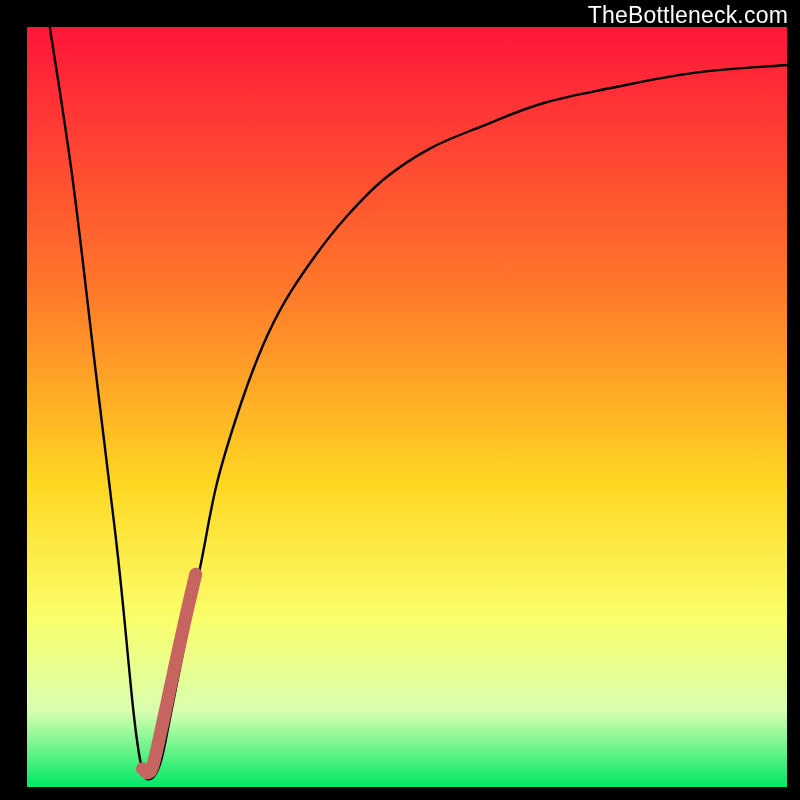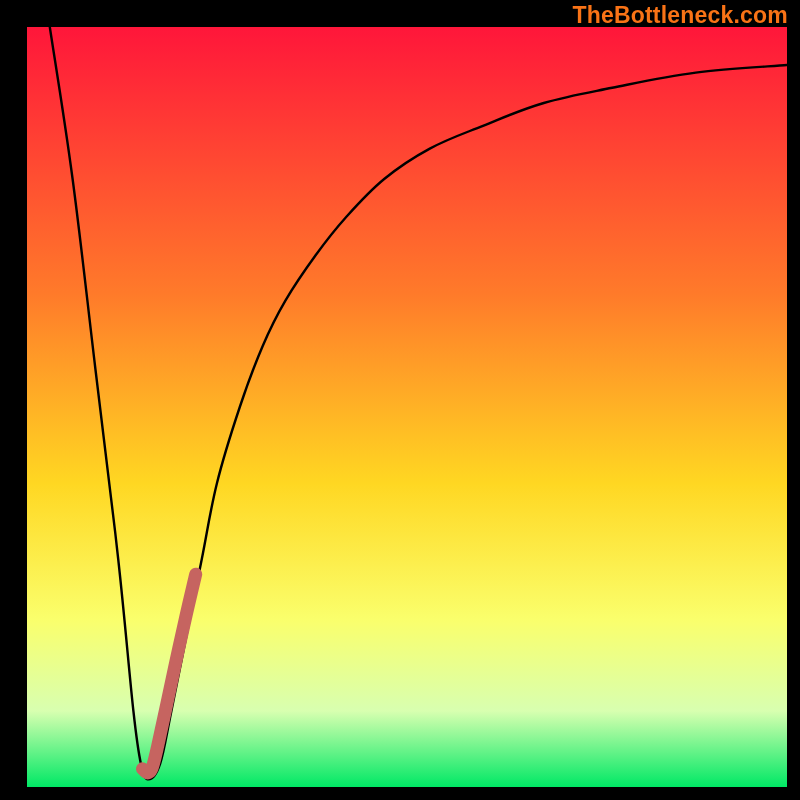--- a/index.html
+++ b/index.html
@@ -25,22 +25,22 @@
     width: 760px;
     height: 760px;
     overflow: hidden;
   }
   .watermark {
     position: absolute;
     top: 2px;
     right: 12px;
     font-family: Arial, Helvetica, sans-serif;
     font-size: 23px;
-    font-weight: 700;
-    color: #f97316;
+    font-weight: 400;
+    color: #ffffff;
     letter-spacing: 0.2px;
   }
   svg { display: block; }
 </style>
 </head>
 <body>
 
 <div class="frame">
 
   <div class="plot">

